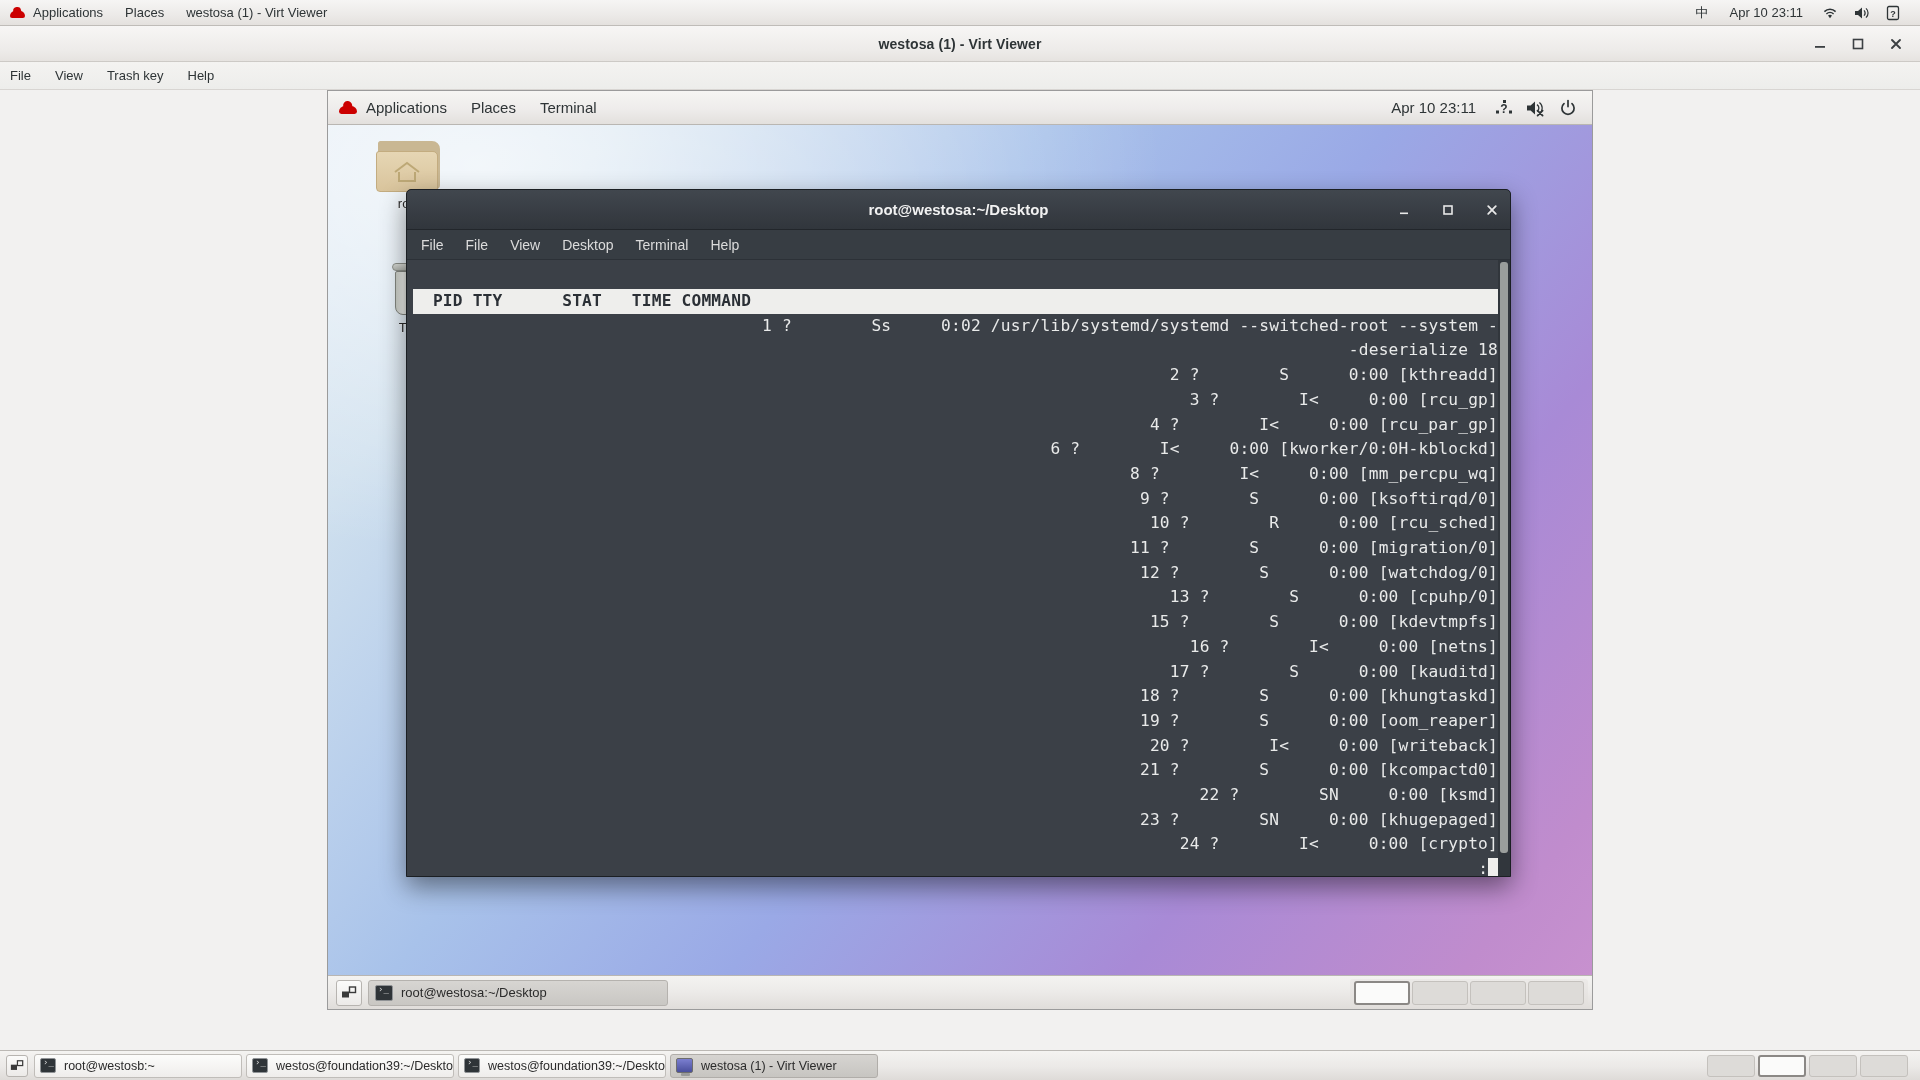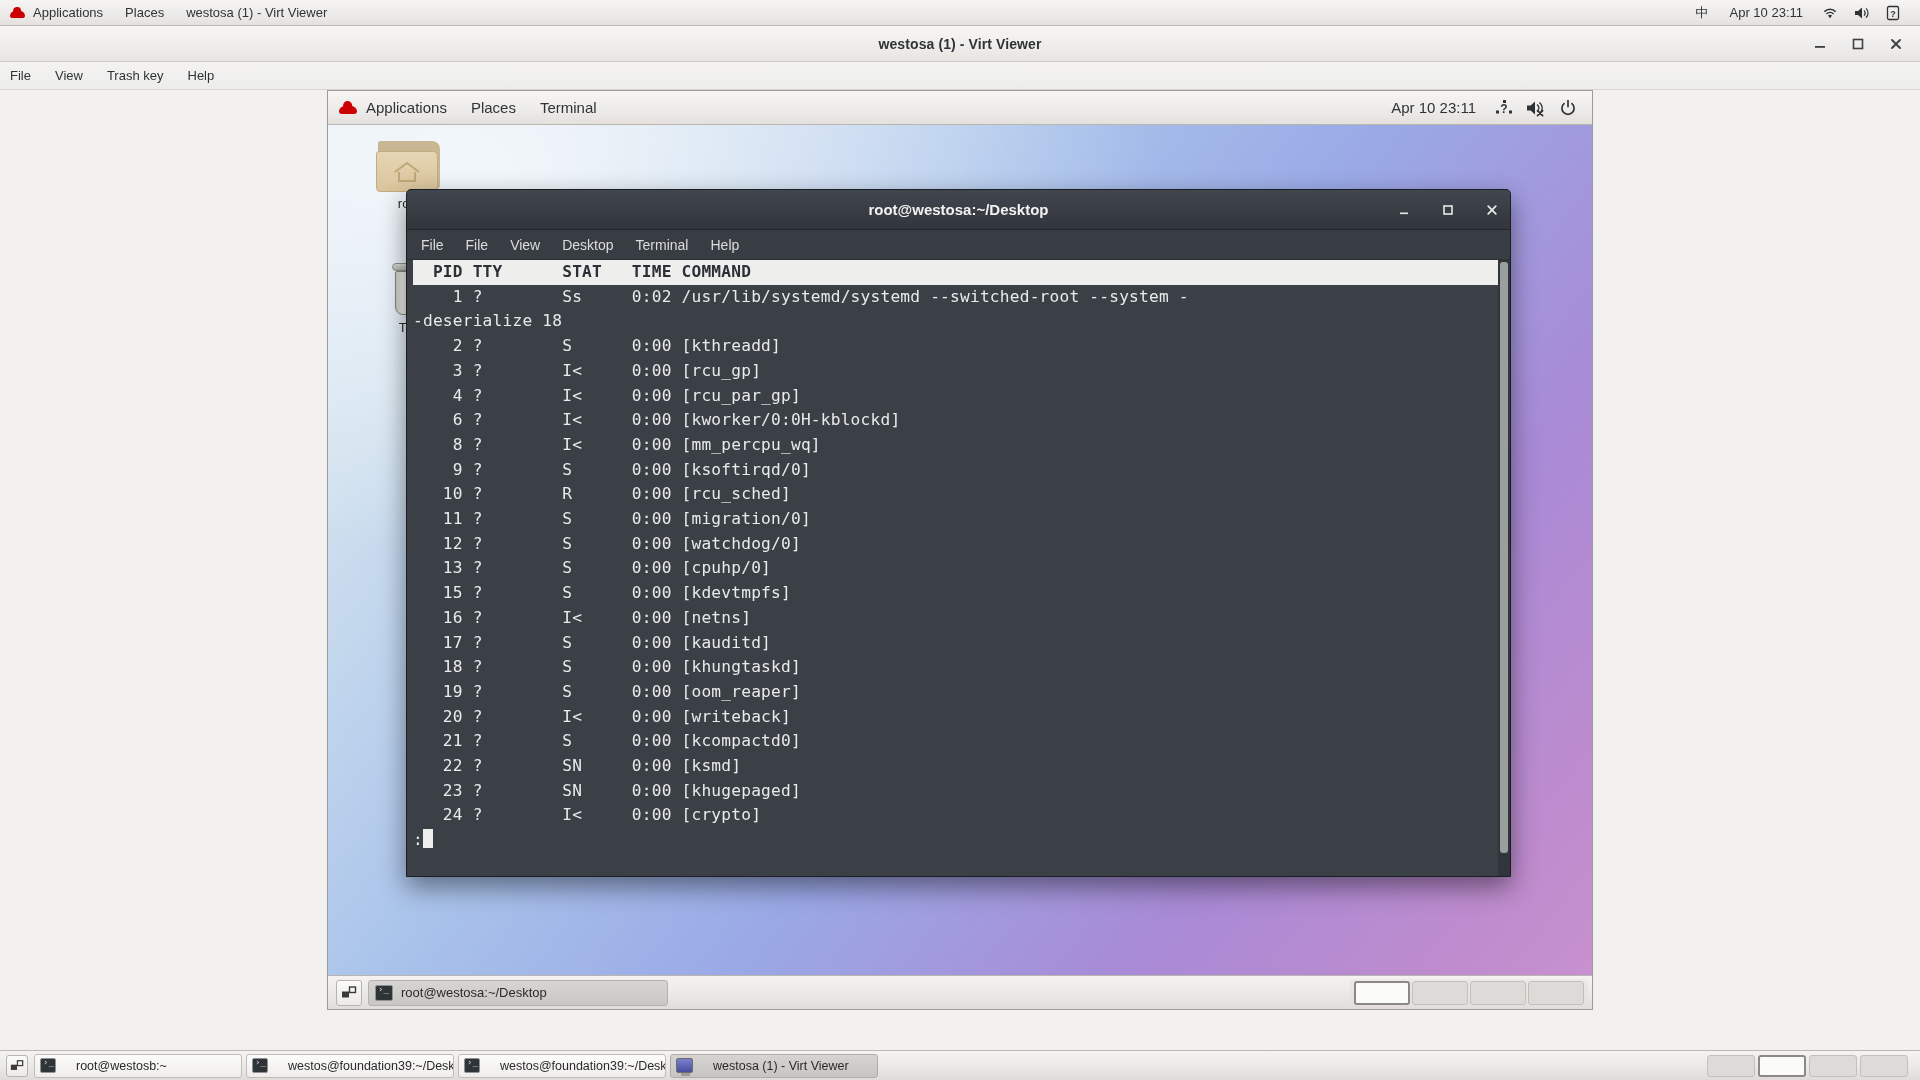--- a/index.html
+++ b/index.html
@@ -196,26 +196,27 @@
     padding: 0 0 0 6px;
     font-family: "DejaVu Sans Mono", "Liberation Mono", monospace;
     font-size: 16.2px;
     line-height: 24.7px;
     color: #e9eaea;
     white-space: pre;
     letter-spacing: 0.2px;
     position: relative;
     z-index: 2;
     overflow: hidden;
+    margin-top: 29px;
   }
   .term-screen .hdr {
     background: #eeeeec; color: #2b3036; display: block;
     font-weight: bold;
   }
-  .term-screen .row { display: block; }
+  .term-screen .row { display: block; text-align: right; }
   .cursor-block {
     display: inline-block; width: 9.8px; height: 19px;
     background: #eeeeec; vertical-align: -3px;
   }
   .term-scrollbar {
     flex: 0 0 12px; width: 12px;
     background: #31363c; position: relative; z-index: 3;
   }
   .term-scrollbar .thumb {
     position: absolute; left: 2px; right: 2px; top: 2px; height: 96%;
@@ -259,21 +260,21 @@
 
   
   .host-taskbar {
     position: absolute; left: 0; bottom: 0; width: 1920px; height: 30px;
     background: linear-gradient(to bottom, #f4f3f1 0%, #ebe9e7 55%, #dedbd8 100%);
     border-top: 1px solid #bbb8b4;
     display: flex; align-items: center; padding: 0 4px;
   }
   .host-taskbar .showdesk { width: 22px; height: 22px; margin: 0 6px 0 2px; }
   .ht-btn {
-    display: flex; align-items: center; gap: 20px;
+    display: flex; align-items: center; gap: 8px;
     height: 24px; padding: 0 10px 0 5px; margin-right: 4px;
     border: 1px solid #c0bdb9; border-radius: 3px;
     background: linear-gradient(to bottom,#fcfcfb,#efedeb);
     font-size: 12.5px; color: #2b2b2b; width: 208px;
     white-space: nowrap; overflow: hidden;
   }
   .ht-btn.active { background: linear-gradient(to bottom,#d6d4d1,#c7c5c1); border-color:#b0ada9; }
   .ht-btn .term-mini { width: 16px; height: 15px; }
   .vv-mini {
     width: 17px; height: 15px; flex: 0 0 auto; position: relative;

